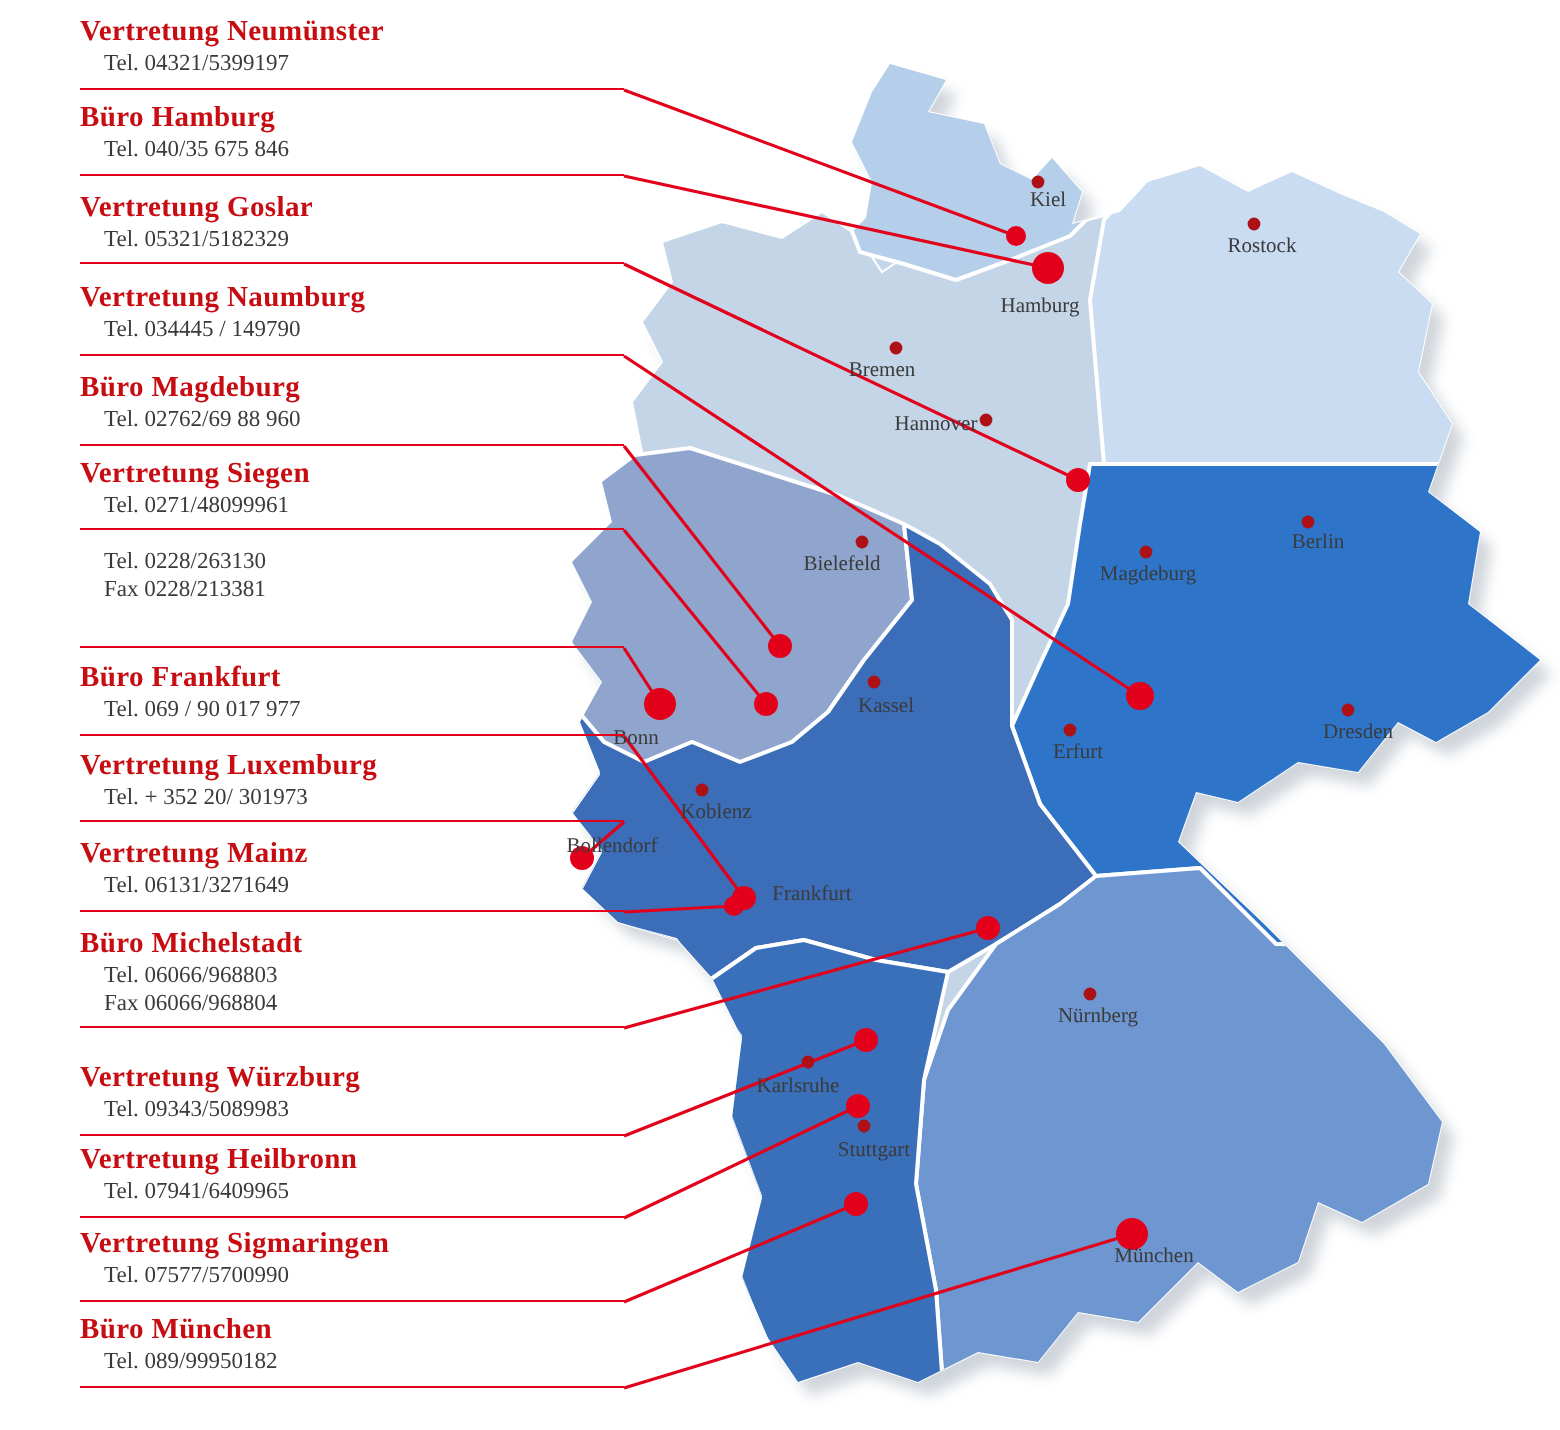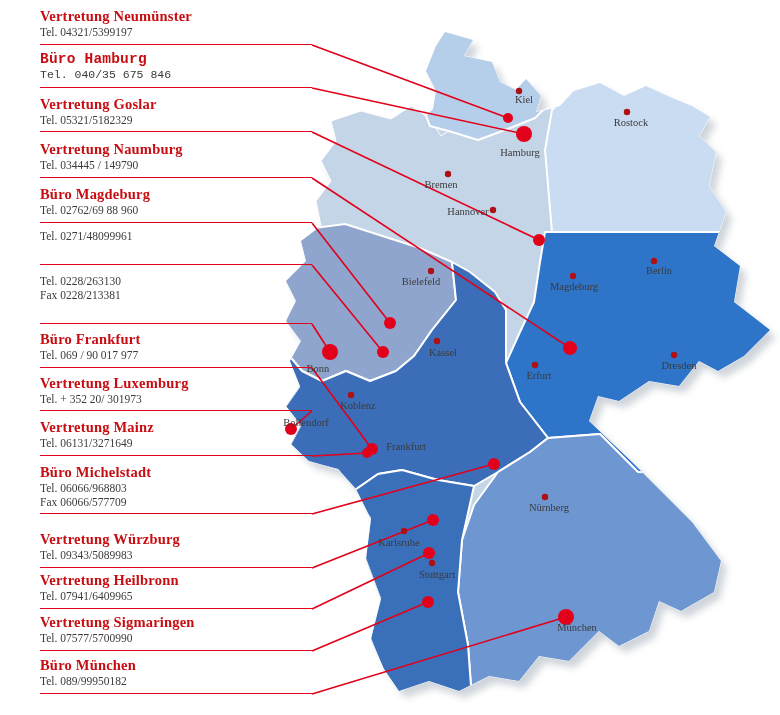--- a/index.html
+++ b/index.html
@@ -4,21 +4,21 @@
 <style>
   html,body{margin:0;padding:0;background:#ffffff;}
   .stage{
     position:relative;width:780px;height:715px;background:#ffffff;
     overflow:hidden;font-family:"Liberation Serif",serif;
   }
   #map-svg{position:absolute;left:0;top:0;width:780px;height:715px;}
   #office-list{position:absolute;left:0;top:0;width:780px;height:715px;}
   .office{position:absolute;left:40px;width:270px;}
   .office-name{font-weight:bold;color:var(--heading-color,#c70d12);font-size:14.5px;line-height:1.15;letter-spacing:.2px;}
-  .office-contact{color:var(--contact-color,#3a3a3a);font-size:11.5px;line-height:1.22;}
+  .office-contact{color:var(--contact-color,#3a3a3a);font-size:11.5px;line-height:1.22;margin-left:12px;}
   .office-rule{position:absolute;left:40px;width:272px;height:0;border-top:1.6px solid var(--line-color,#e2001a);}
   .city-label{font-size:10.5px;font-family:"Liberation Serif",serif;}
 </style>
 </head>
 <body>
 
 <div class="stage" style="--heading-color: #c70d12; --contact-color: #3a3a3a; --line-color: #e2001a;">
 
   <svg id="map-svg" viewBox="0 0 780 715">
     <defs>
@@ -115,41 +115,42 @@
         <text x="577" y="631" text-anchor="middle" class="city-label" fill="#3b3b3b">München</text>
       </g>
   </svg>
 
   <div id="office-list">
       <div class="office" style="top: 8px;">
         <div class="office-name">Vertretung Neumünster</div>
         <div class="office-contact">Tel. 04321/5399197</div>
       </div>
       <div class="office-rule" style="top: 44px;"></div>
-      <div class="office" style="top: 51px; font-family: Liberation Mono, monospace;">
+      <div class="office" style="top: 51px;">
         <div class="office-name">Büro Hamburg</div>
         <div class="office-contact">Tel. 040/35 675 846</div>
       </div>
       <div class="office-rule" style="top: 87px;"></div>
       <div class="office" style="top: 96px;">
         <div class="office-name">Vertretung Goslar</div>
         <div class="office-contact">Tel. 05321/5182329</div>
       </div>
       <div class="office-rule" style="top: 131px;"></div>
       <div class="office" style="top: 141px;">
         <div class="office-name">Vertretung Naumburg</div>
         <div class="office-contact">Tel. 034445 / 149790</div>
       </div>
       <div class="office-rule" style="top: 177px;"></div>
       <div class="office" style="top: 186px;">
         <div class="office-name">Büro Magdeburg</div>
         <div class="office-contact">Tel. 02762/69 88 960</div>
       </div>
       <div class="office-rule" style="top: 222px;"></div>
       <div class="office" style="top: 229px;">
+        <div class="office-name">Vertretung Siegen</div>
         <div class="office-contact">Tel. 0271/48099961</div>
       </div>
       <div class="office-rule" style="top: 264px;"></div>
       <div class="office" style="top: 274px;">
         <div class="office-contact">Tel. 0228/263130</div>
         <div class="office-contact">Fax 0228/213381</div>
       </div>
       <div class="office-rule" style="top: 323px;"></div>
       <div class="office" style="top: 331px;">
         <div class="office-name">Büro Frankfurt</div>
@@ -162,21 +163,21 @@
       </div>
       <div class="office-rule" style="top: 410px;"></div>
       <div class="office" style="top: 419px;">
         <div class="office-name">Vertretung Mainz</div>
         <div class="office-contact">Tel. 06131/3271649</div>
       </div>
       <div class="office-rule" style="top: 455px;"></div>
       <div class="office" style="top: 464px;">
         <div class="office-name">Büro Michelstadt</div>
         <div class="office-contact">Tel. 06066/968803</div>
-        <div class="office-contact">Fax 06066/577709</div>
+        <div class="office-contact">Fax 06066/968804</div>
       </div>
       <div class="office-rule" style="top: 513px;"></div>
       <div class="office" style="top: 531px;">
         <div class="office-name">Vertretung Würzburg</div>
         <div class="office-contact">Tel. 09343/5089983</div>
       </div>
       <div class="office-rule" style="top: 567px;"></div>
       <div class="office" style="top: 572px;">
         <div class="office-name">Vertretung Heilbronn</div>
         <div class="office-contact">Tel. 07941/6409965</div>

